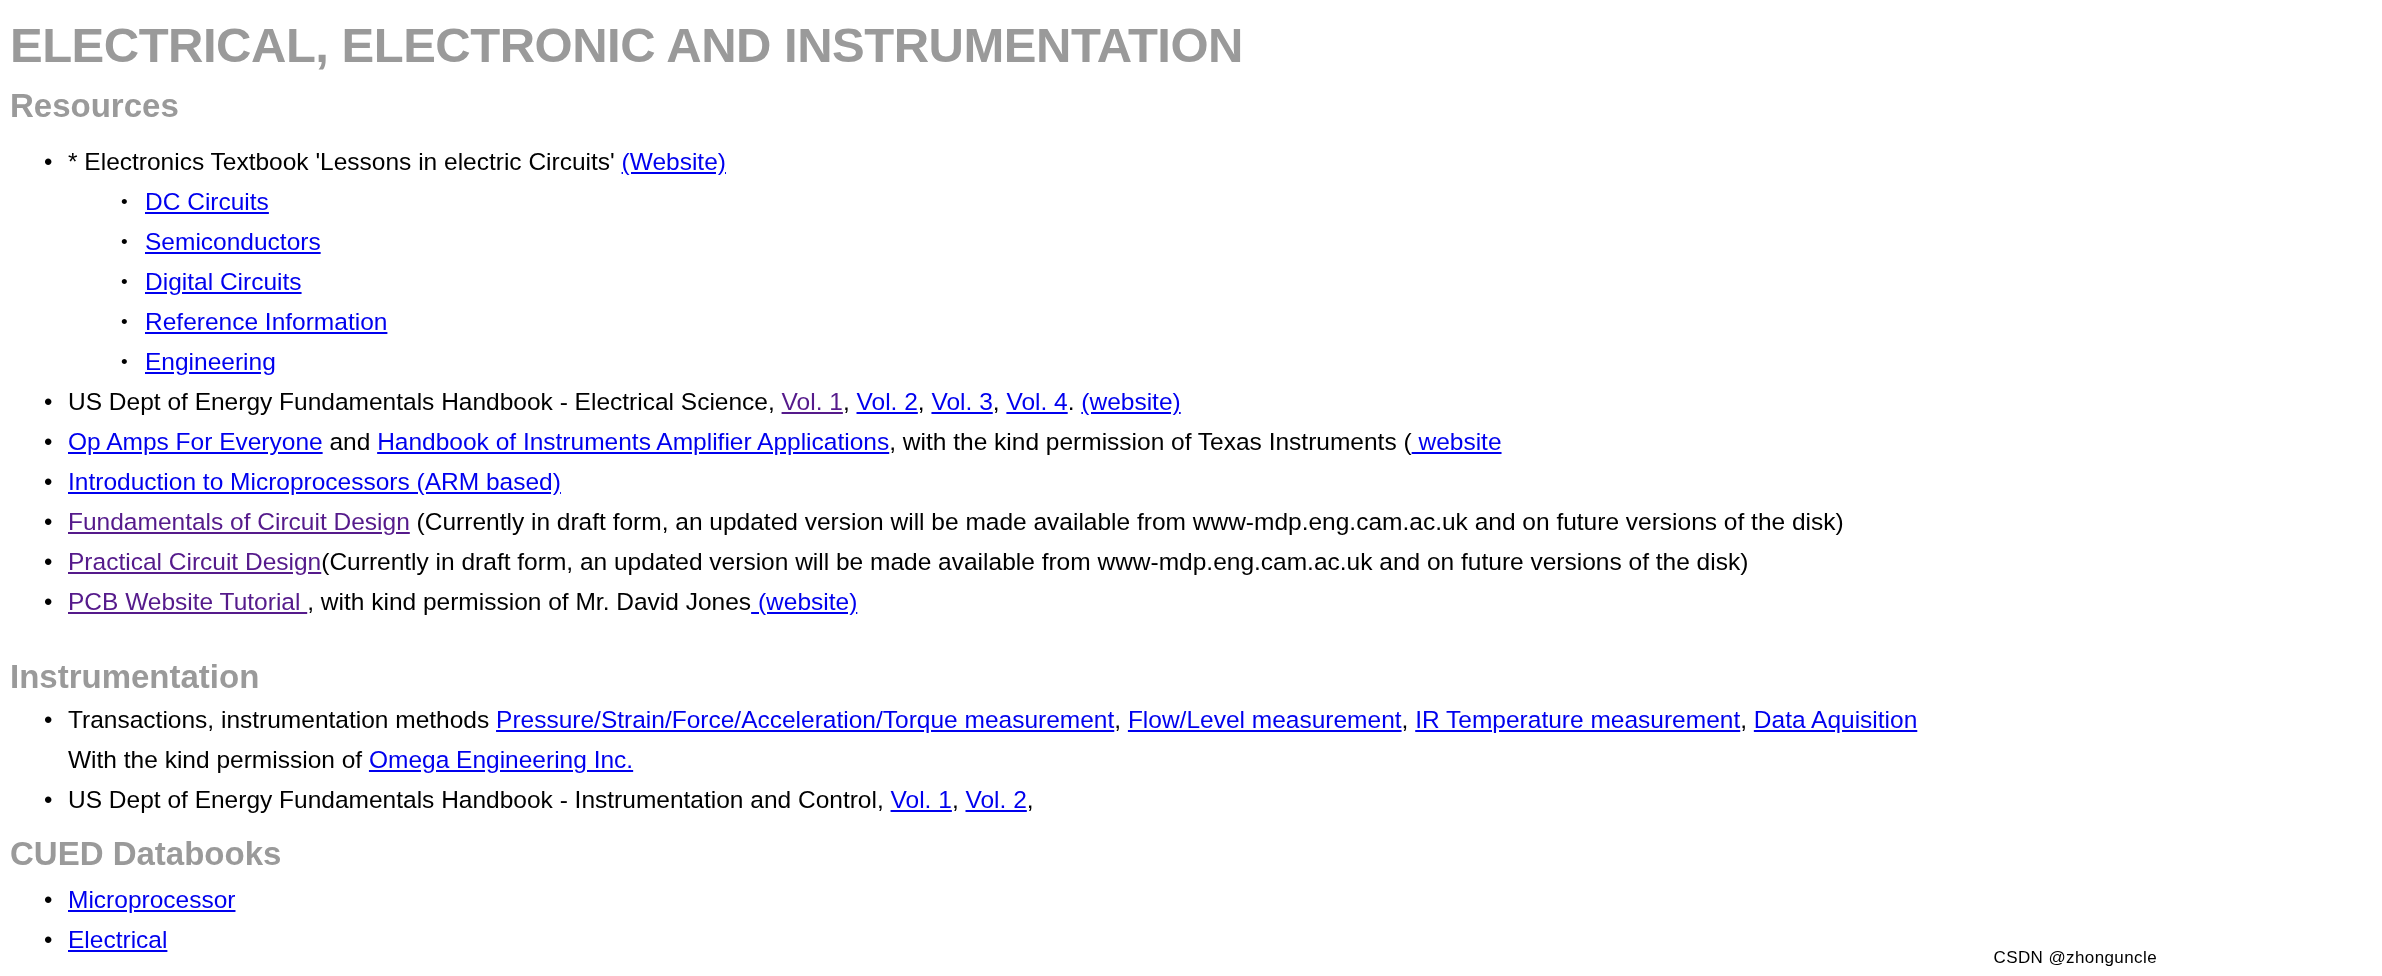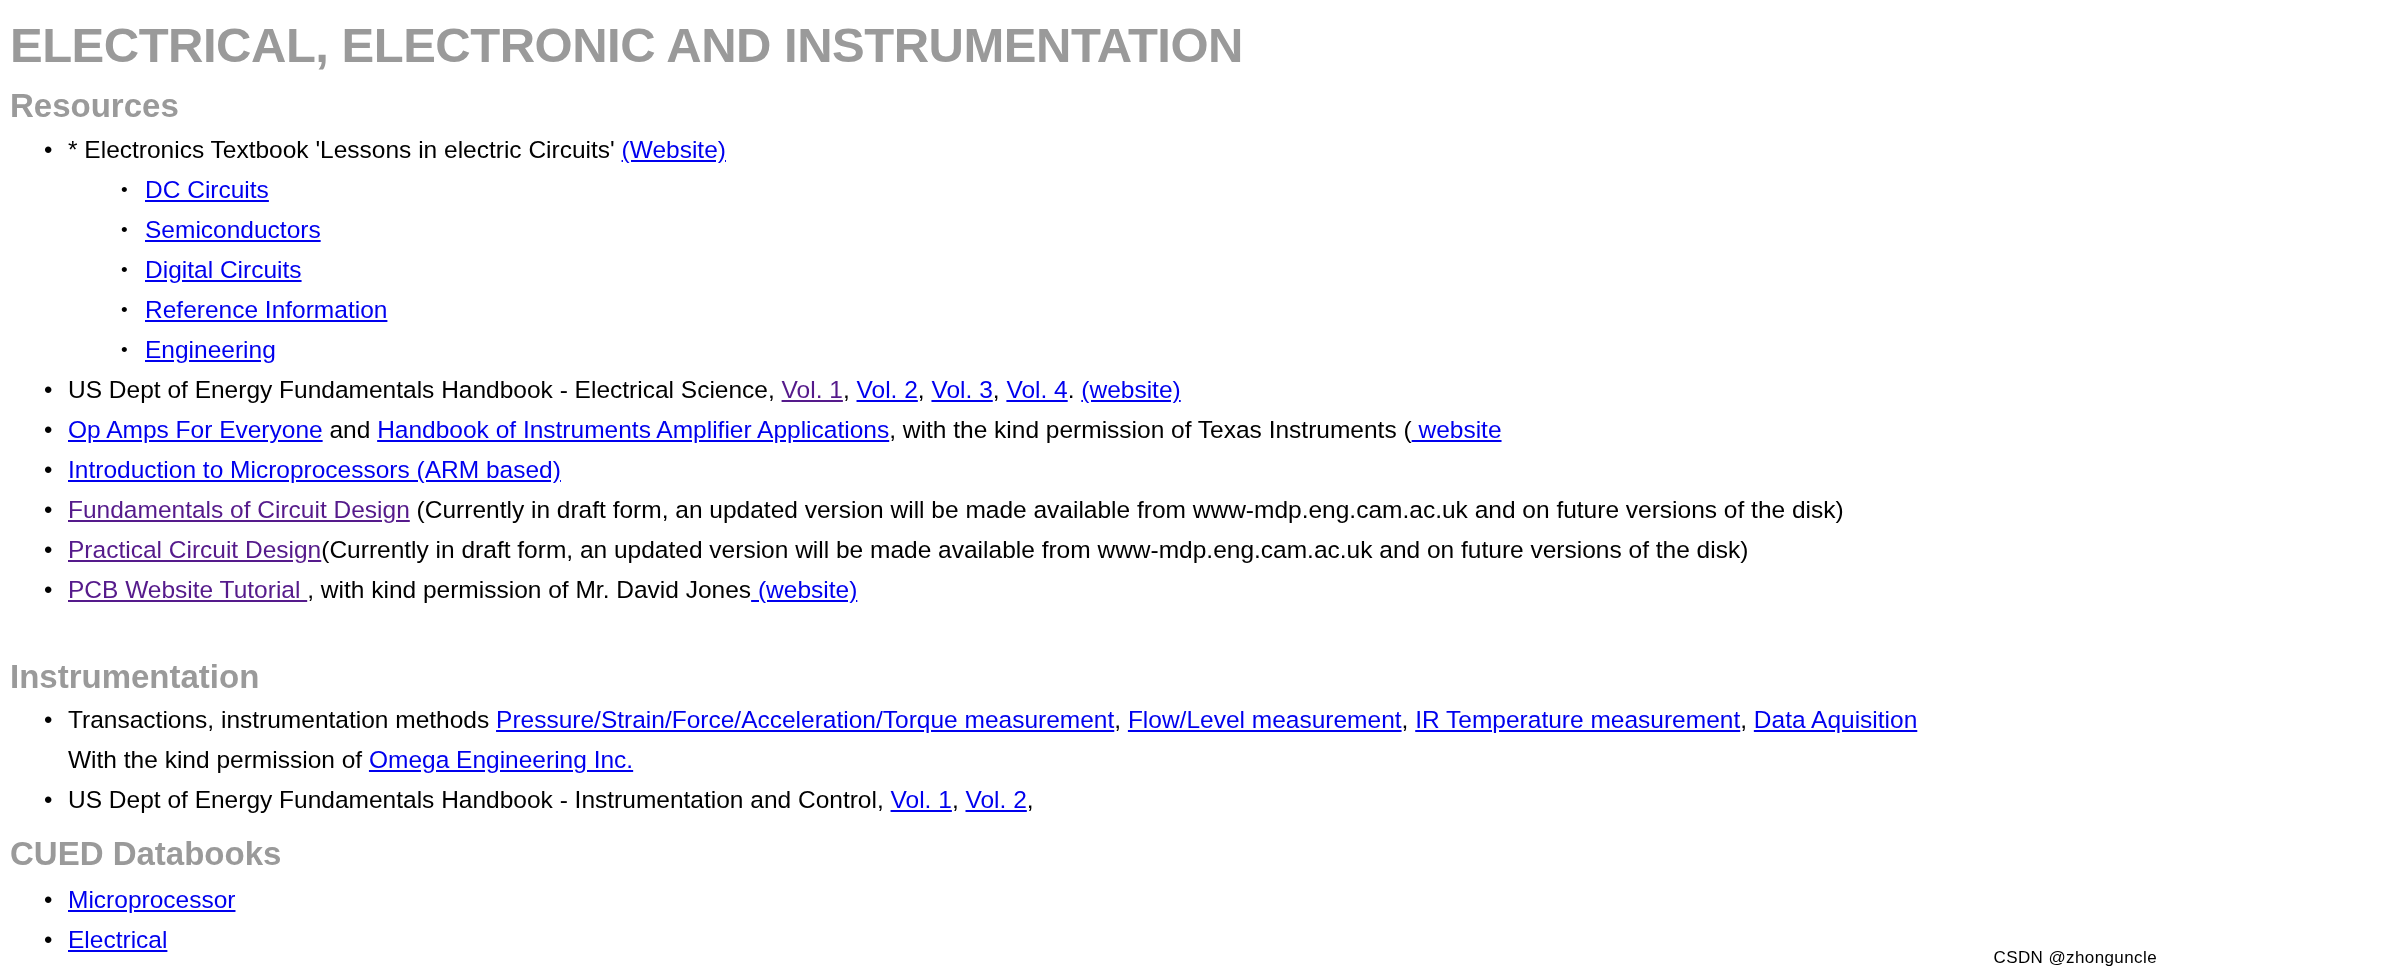--- a/index.html
+++ b/index.html
@@ -94,21 +94,21 @@
   ul.lvl2 > li::before {
     content: "\2022";
     position: absolute;
     left: -24px;
     top: 0;
     font-size: 19px;
     line-height: 40px;
     color: #000;
   }
 
-  #list-resources { top: 130px; }
+  #list-resources { top: 142px; }
   #list-instrumentation { top: 700px; }
   #list-cued { top: 880px; }
 
   
   a.lnk {
     text-decoration: underline;
     cursor: pointer;
   }
   a.lnk.blue { color: #0000ee; }
   a.lnk.purple { color: #551a8b; }

